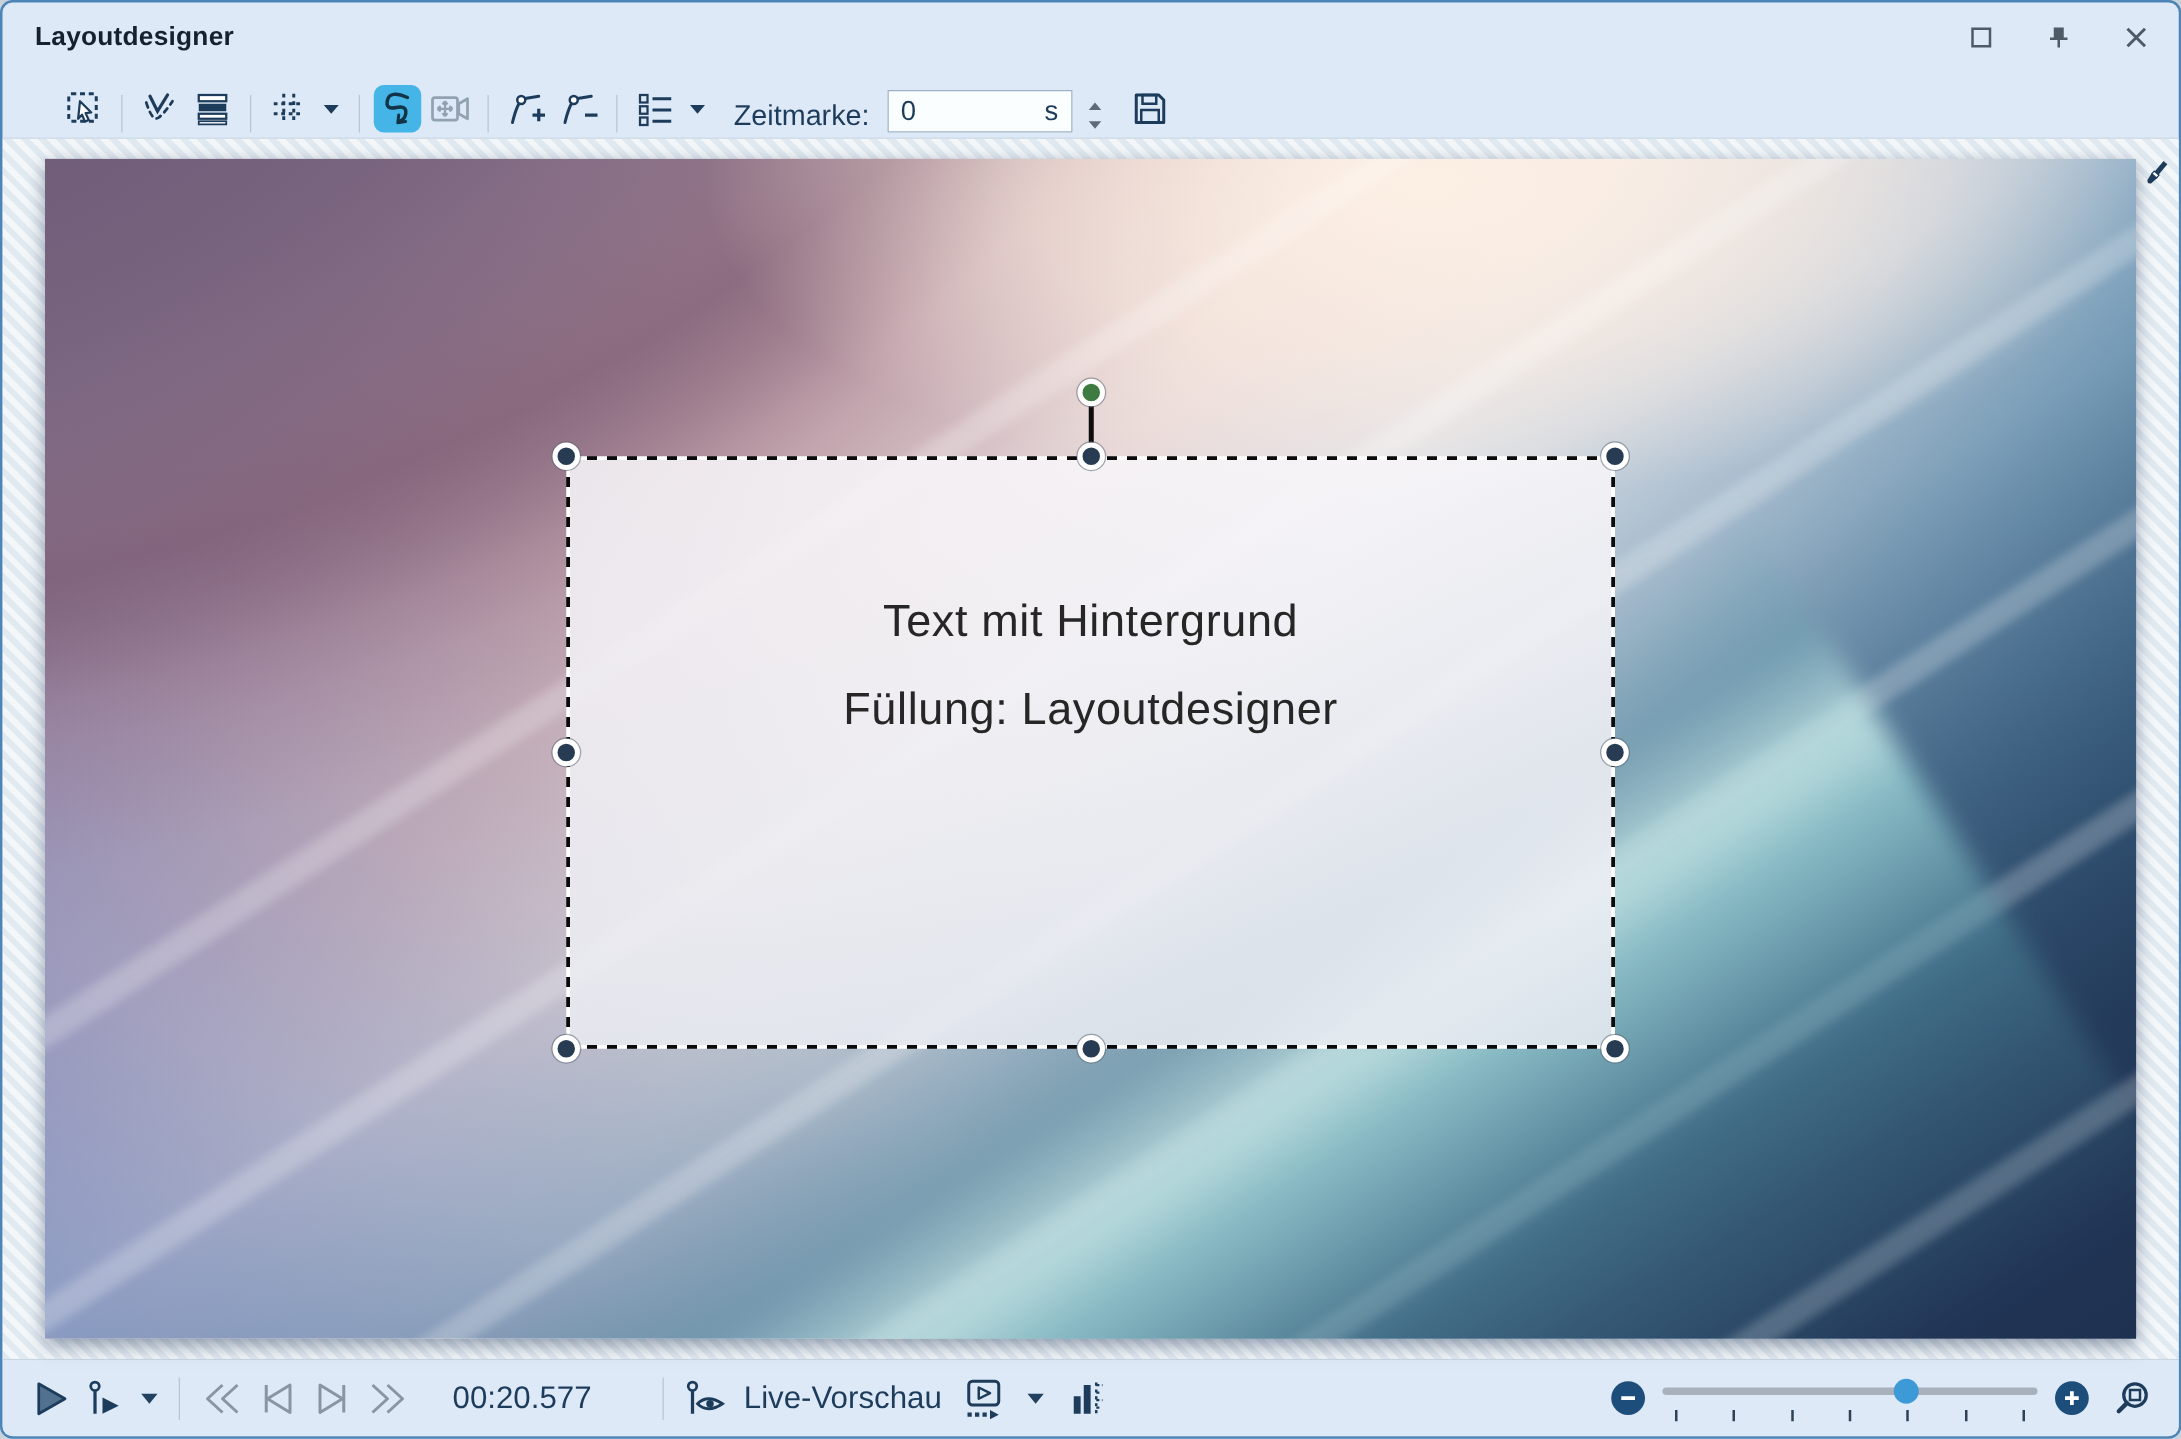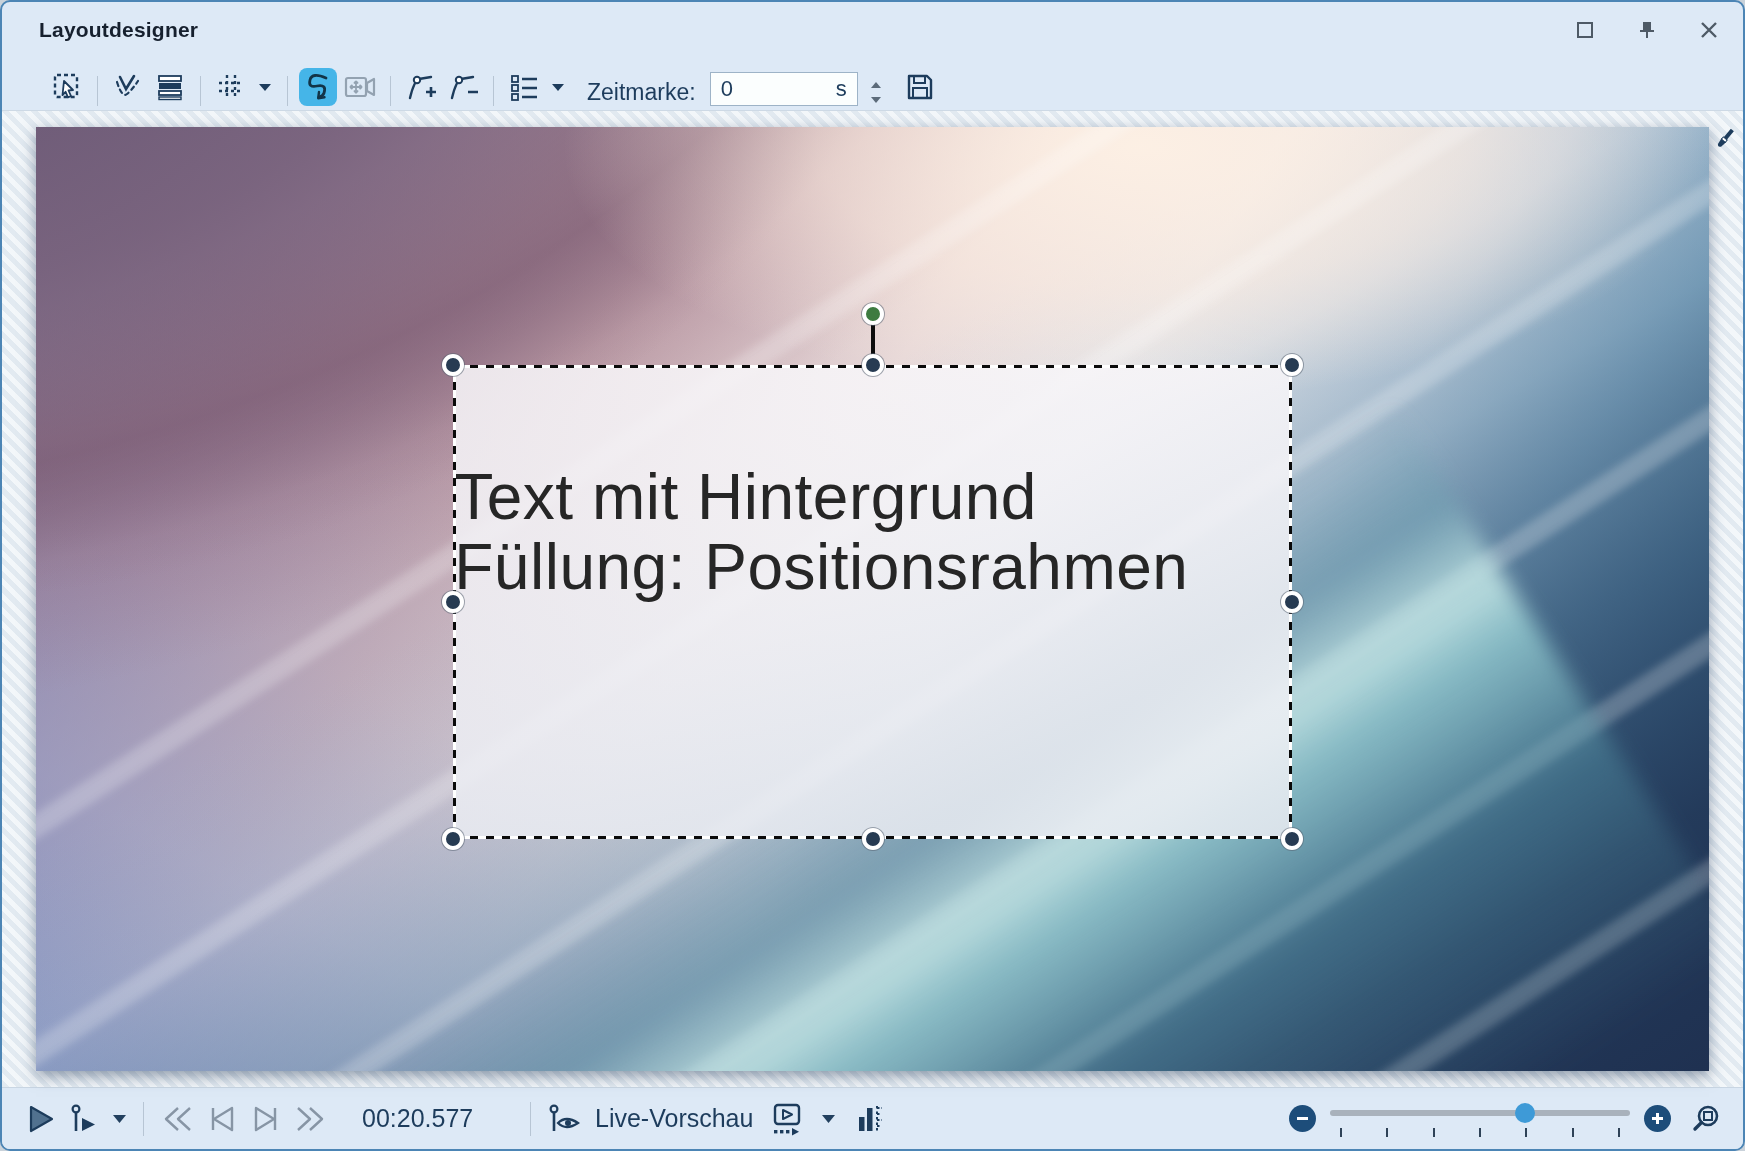--- a/index.html
+++ b/index.html
@@ -9,21 +9,21 @@
   .win {
     position:absolute; inset:0;
     background:#dde9f6;
     border:2px solid #4c85b5;
     border-radius:10px;
     overflow:hidden;
     display:flex; flex-direction:column;
   }
 
   
-  .titlebar { height:56px; display:flex; align-items:center; padding:0 20px 0 37px; flex:0 0 auto; }
+  .titlebar { height:56px; display:flex; align-items:center; padding:0 20px 0 26px; flex:0 0 auto; }
   .title { font-size:21px; font-weight:bold; color:#16202e; letter-spacing:.2px; }
   .win-btns { margin-left:auto; display:flex; align-items:center; gap:34px; }
   .win-btn { background:none; border:none; cursor:pointer; width:28px; height:28px; display:flex; align-items:center; justify-content:center; }
 
   
   .toolbar { height:52px; display:flex; align-items:flex-end; padding:0 18px 4px 20px; gap:4px; flex:0 0 auto;margin-left:26px; }
   .tbtn { width:38px; height:38px; border:none; background:transparent; border-radius:8px;
           display:flex; align-items:center; justify-content:center; cursor:pointer; }
   .tbtn.active { background:#45b5e8; }
   .tsep { width:1px; height:30px; background:#b7c5d4; margin:0 7px; }
@@ -60,22 +60,22 @@
     background:repeating-linear-gradient(to top, transparent 0 70px, rgba(255,255,255,.28) 78px 92px, transparent 100px 190px);
     filter:blur(3px); opacity:.85; }
   .tealband { position:absolute; left:-14%; bottom:-48%; width:112%; height:86%;
     transform:rotate(-33deg);
     background:linear-gradient(to top, rgba(60,110,135,0) 0%, rgba(80,140,160,.5) 30%, rgba(150,205,210,.8) 48%, rgba(200,235,233,.85) 55%, rgba(110,165,180,.4) 66%, rgba(60,110,135,0) 80%);
     filter:blur(10px); }
 
   
   .selbox { position:absolute; left:25%; top:25.3%; width:50%; height:50%;
     background:linear-gradient(180deg, rgba(247,245,248,.88) 0%, rgba(235,237,243,.84) 100%); }
-  .txt { position:absolute; top:96px; left:0; width:100%; 
-    font-size:64px; line-height:70px; color:#262626; letter-spacing:.5px; }
+  .txt { position:absolute; top:96px; left:0; width:100%; text-align:center;
+    font-size:36px; line-height:70px; color:#262626; letter-spacing:.5px; }
   .dash { position:absolute; }
   .dash.h { height:3px; left:0; right:0; background:repeating-linear-gradient(90deg, #0a0a0a 0 8px, #ffffff 8px 16px); }
   .dash.v { width:3px; top:0; bottom:0; background:repeating-linear-gradient(180deg, #0a0a0a 0 8px, #ffffff 8px 16px); }
   .dash.t { top:-1px; } .dash.b { bottom:-1px; } .dash.l { left:-1px; } .dash.r { right:-1px; }
   .handle { position:absolute; width:22px; height:22px; border-radius:50%;
     background:#273b52; border:4px solid #fff; box-shadow:0 0 0 1px rgba(90,100,115,.55); cursor:pointer; }
   .h-nw { left:-12px; top:-12px; } .h-n { left:calc(50% - 11px); top:-12px; } .h-ne { right:-12px; top:-12px; }
   .h-w { left:-12px; top:calc(50% - 11px); } .h-e { right:-12px; top:calc(50% - 11px); }
   .h-sw { left:-12px; bottom:-12px; } .h-s { left:calc(50% - 11px); bottom:-12px; } .h-se { right:-12px; bottom:-12px; }
   .rot-line { position:absolute; left:calc(50% - 2px); top:-50px; width:4px; height:50px; background:#0d0d0d; }
@@ -236,21 +236,21 @@
 
   <div class="workspace">
     <div class="canvas">
       <div class="bg1"></div>
       <div class="streaks"></div>
       <div class="tealband"></div>
 
       <div class="selbox">
         <div class="txt">
           <span style="display:block">Text mit Hintergrund</span>
-          <span style="display:block">Füllung: Positionsrahmen</span>
+          <span style="display:block">Füllung: Layoutdesigner</span>
         </div>
         <div class="dash h t"></div>
         <div class="dash h b"></div>
         <div class="dash v l"></div>
         <div class="dash v r"></div>
         <div class="rot-line"></div>
         <div class="rot-handle"></div>
         <div class="handle h-nw"></div>
         <div class="handle h-n"></div>
         <div class="handle h-ne"></div>

